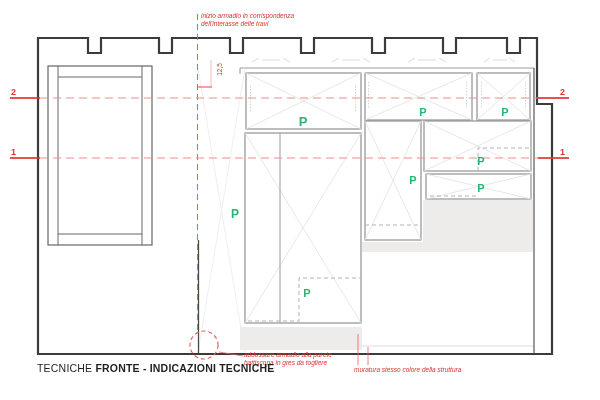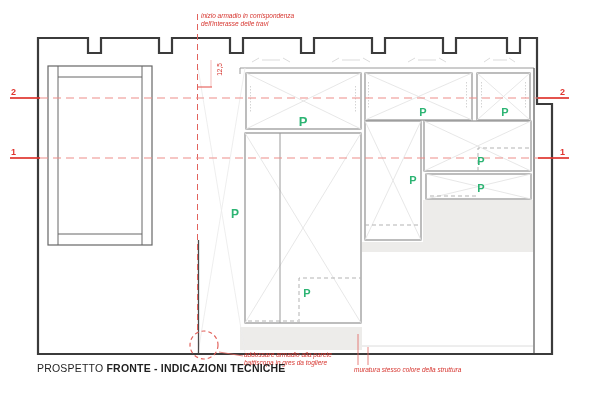--- a/index.html
+++ b/index.html
@@ -147,18 +147,18 @@
   <div class="txt plabel" style="left:307px;top:293px;font-size:11px;">P</div>
 
   <div class="txt red-note" style="left:244px;top:351px;">
     <div>addossare armadio alla parete</div>
     <div>battiscopa in gres da togliere</div>
   </div>
 
   <div class="txt red-note" style="left:354px;top:366px;">muratura stesso colore della struttura</div>
 
   <div class="txt title" style="left:37px;top:362px;">
-    <span>PROSPETTO</span>
+    <span>TECNICHE</span>
     <span> </span>
     <b>FRONTE - INDICAZIONI TECNICHE</b>
   </div>
 
 </div>
 
 </body></html>

